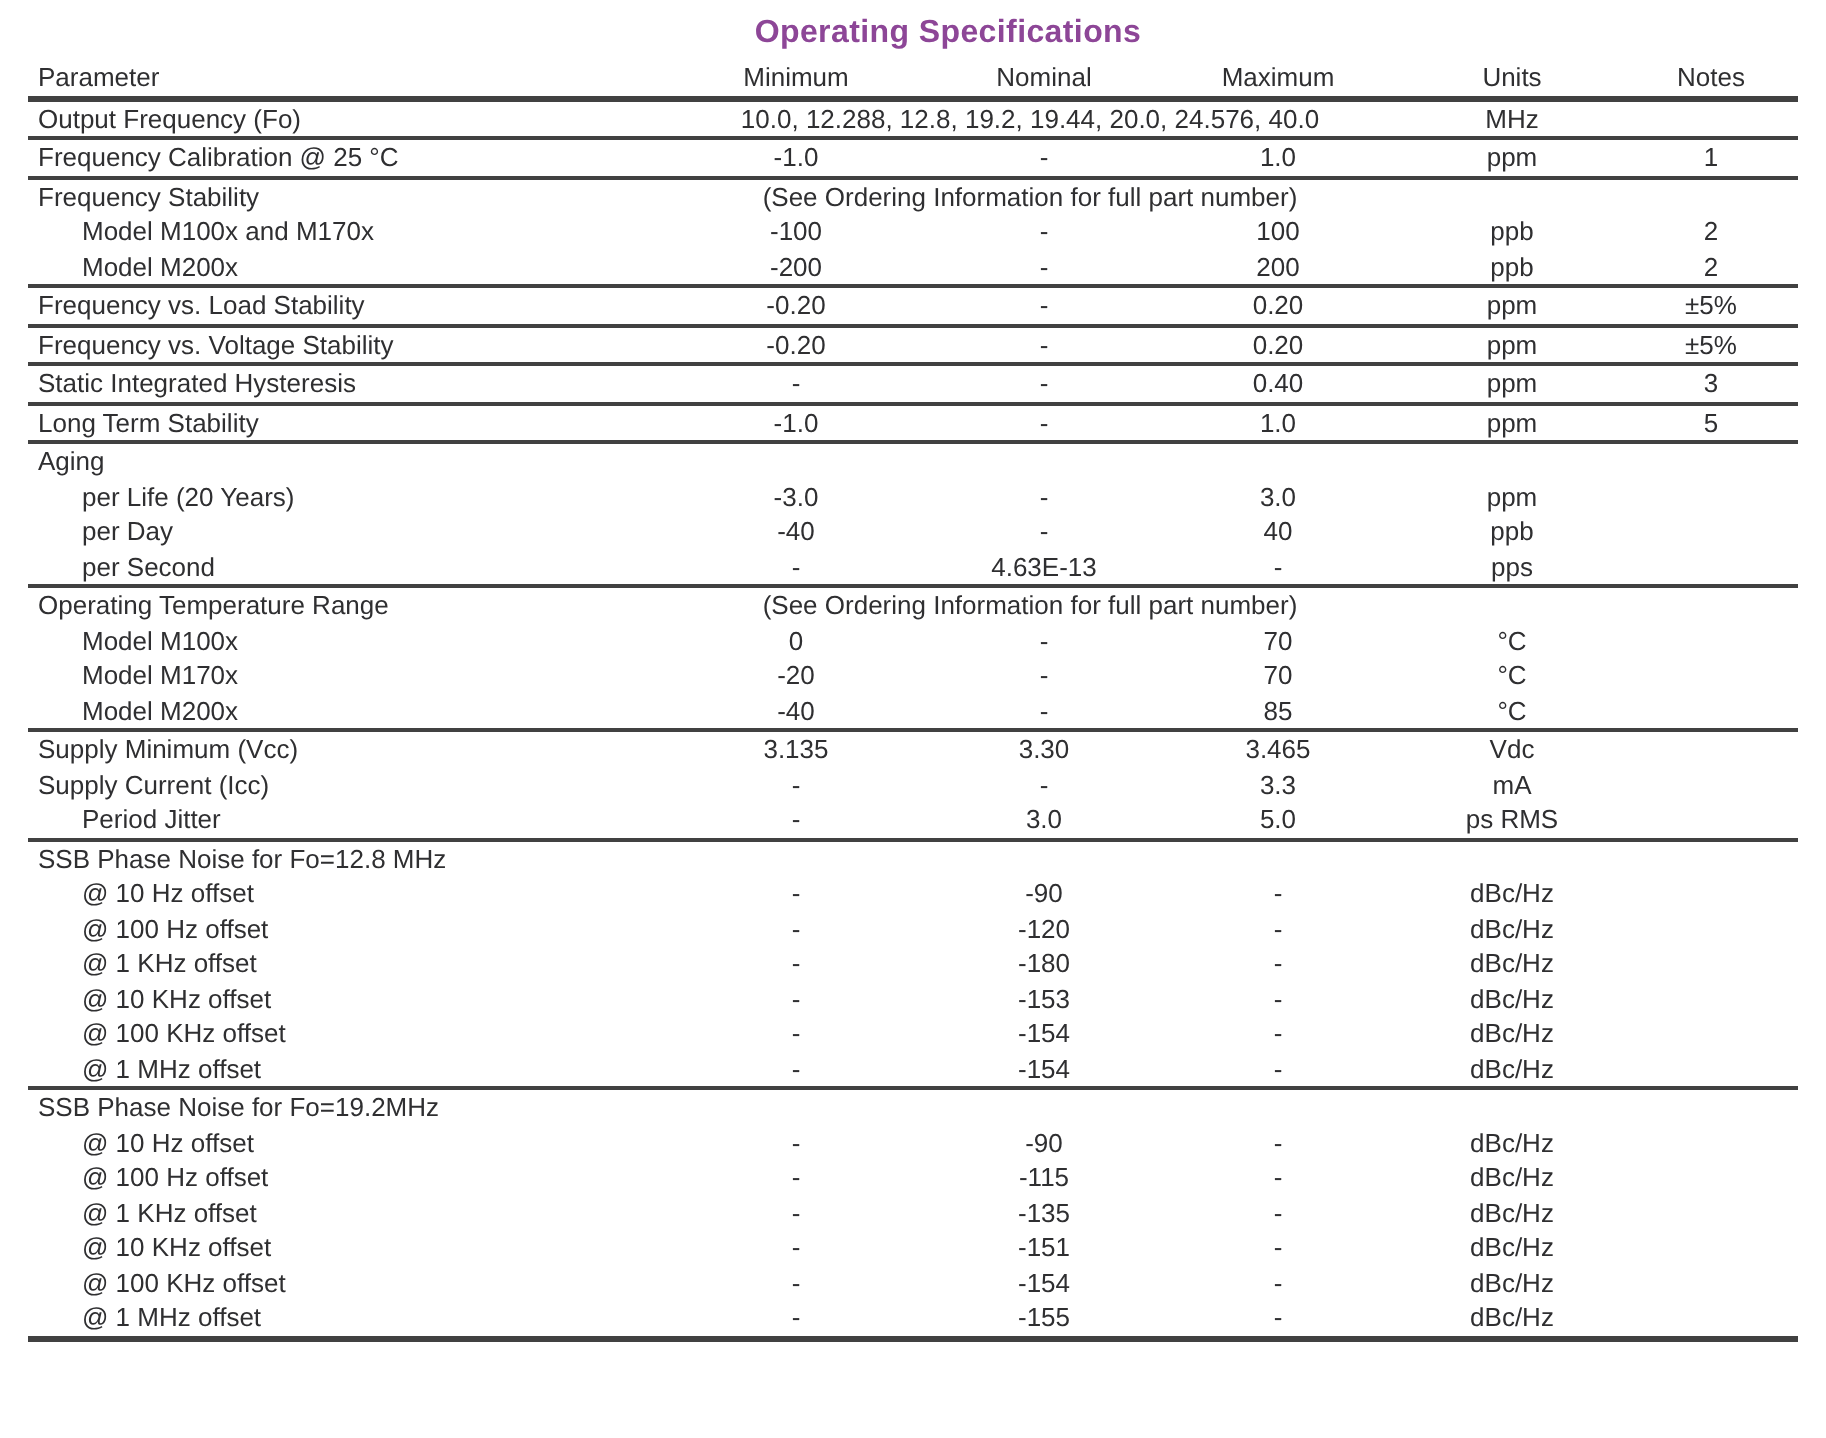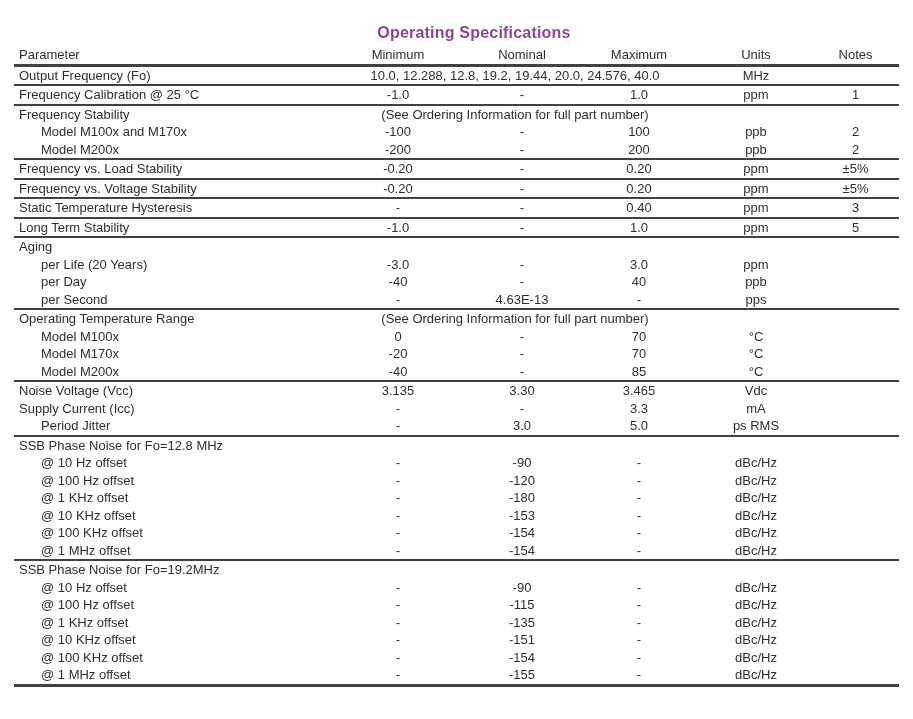--- a/index.html
+++ b/index.html
@@ -7,21 +7,21 @@
     --text-color:#2f2f31;
     --rule-color:#414141;
   }
   html,body{margin:0;padding:0;background:#ffffff;}
   body{
     width:913px;height:719px;overflow:hidden;
     font-family:"Liberation Sans","DejaVu Sans",sans-serif;
     color:var(--text-color);
   }
   .page-title{
-    margin:24px 0 4px 0;
+    margin:8px 0 4px 0;
     text-align:center;
     font-size:16px;
     font-weight:bold;
     color:var(--title-color);
     letter-spacing:0.2px;
     padding-left:35px;
   }
   table.specs{
     width:885px;
     margin:0 14px;
@@ -116,21 +116,21 @@
         </tr>
         <tr class="rule-above">
           <td class="param">Frequency vs. Voltage Stability</td>
           <td>-0.20</td>
           <td>-</td>
           <td>0.20</td>
           <td>ppm</td>
           <td>±5%</td>
         </tr>
         <tr class="rule-above">
-          <td class="param">Static Temperature Hysteresis</td>
+          <td class="param">Static Integrated Hysteresis</td>
           <td>-</td>
           <td>-</td>
           <td>0.40</td>
           <td>ppm</td>
           <td>3</td>
         </tr>
         <tr class="rule-above">
           <td class="param">Long Term Stability</td>
           <td>-1.0</td>
           <td>-</td>
@@ -194,21 +194,21 @@
         </tr>
         <tr>
           <td class="param indent">Model M200x</td>
           <td>-40</td>
           <td>-</td>
           <td>85</td>
           <td>°C</td>
           <td></td>
         </tr>
         <tr class="rule-above">
-          <td class="param">Noise Voltage (Vcc)</td>
+          <td class="param">Supply Minimum (Vcc)</td>
           <td>3.135</td>
           <td>3.30</td>
           <td>3.465</td>
           <td>Vdc</td>
           <td></td>
         </tr>
         <tr>
           <td class="param">Supply Current (Icc)</td>
           <td>-</td>
           <td>-</td>

